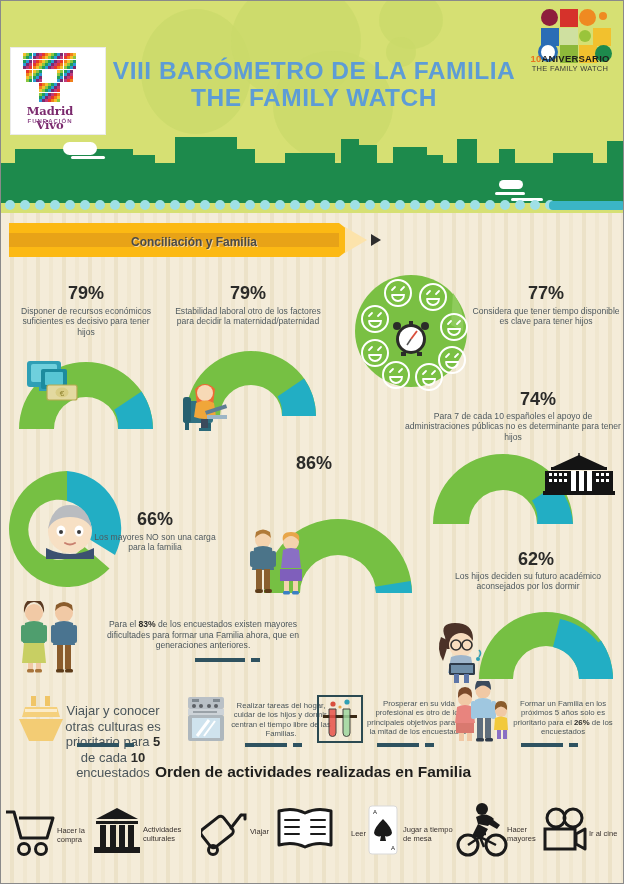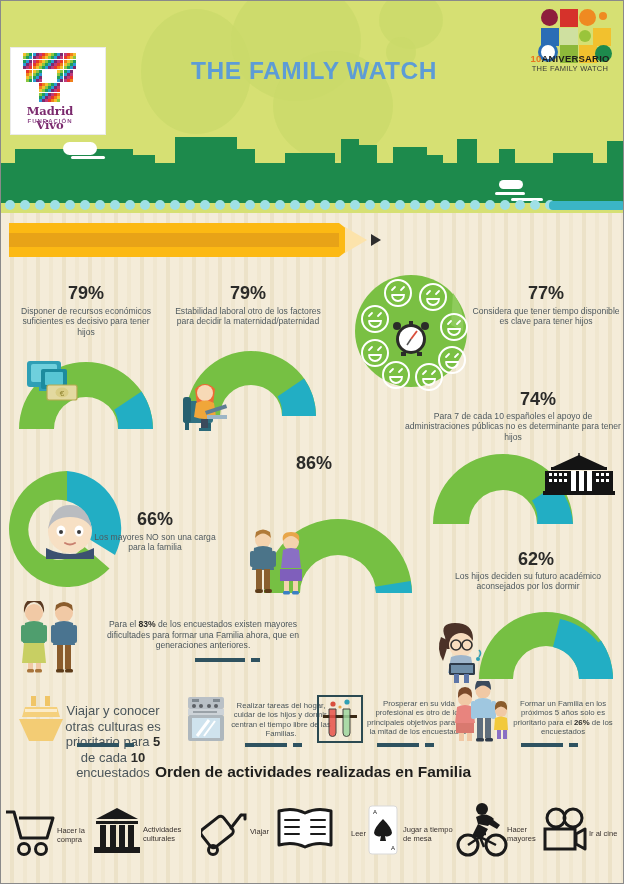--- a/index.html
+++ b/index.html
@@ -115,20 +115,21 @@
   <div class="stripes"></div>
 
   <div class="header">
     <div class="blob b1"></div>
     <div class="blob b2"></div>
     <div class="blob b3"></div>
     <div class="blob b5"></div>
     <div class="blob b4"></div>
 
     <div class="title">
+      <div>VIII BARÓMETRO DE LA FAMILIA</div>
       <div>THE FAMILY WATCH</div>
     </div>
 
     <div class="mv-logo">
       <div class="mv-grid" id="mvgrid">
           <div class="mv-dot" style="left: 6.2px; top: 0px; background: rgb(242, 193, 46);"></div>
           <div class="mv-dot" style="left: 9.3px; top: 0px; background: rgb(140, 198, 63);"></div>
           <div class="mv-dot" style="left: 12.4px; top: 0px; background: rgb(31, 158, 90);"></div>
           <div class="mv-dot" style="left: 15.5px; top: 0px; background: rgb(42, 154, 214);"></div>
           <div class="mv-dot" style="left: 18.6px; top: 0px; background: rgb(123, 42, 110);"></div>
@@ -382,20 +383,21 @@
     <div class="tealbar"></div>
   </div>
 
   <div class="pencil">
     <div class="p-top"></div>
     <div class="p-mid"></div>
     <div class="p-bot"></div>
     <div class="p-tipA"></div>
     <div class="p-tipB"></div>
     <div class="p-tipC"></div>
+    <div class="p-label">Conciliación y Familia</div>
   </div>
 
   <div class="pct" style="left:10px;top:282px;width:150px;font-size:18px;">79%</div>
   <div class="desc" style="left:12px;top:305px;width:146px;font-size:8.6px;">Disponer de recursos económicos suficientes es decisivo para tener hijos</div>
   <div class="halfwrap" style="left:12px;top:352px;width:146px;height:78px;">
     <svg width="146" height="78" viewBox="0 0 146 78">
       <path d="M6,76 A67,67 0 0 1 140,76 L105,76 A32,32 0 0 0 41,76 Z" fill="#76c043"></path>
       <path d="M140,76 A67,67 0 0 0 128.5,38.5 L101.2,56.7 A32,32 0 0 1 105,76 Z" fill="#22aec4"></path>
     </svg>
   </div>

